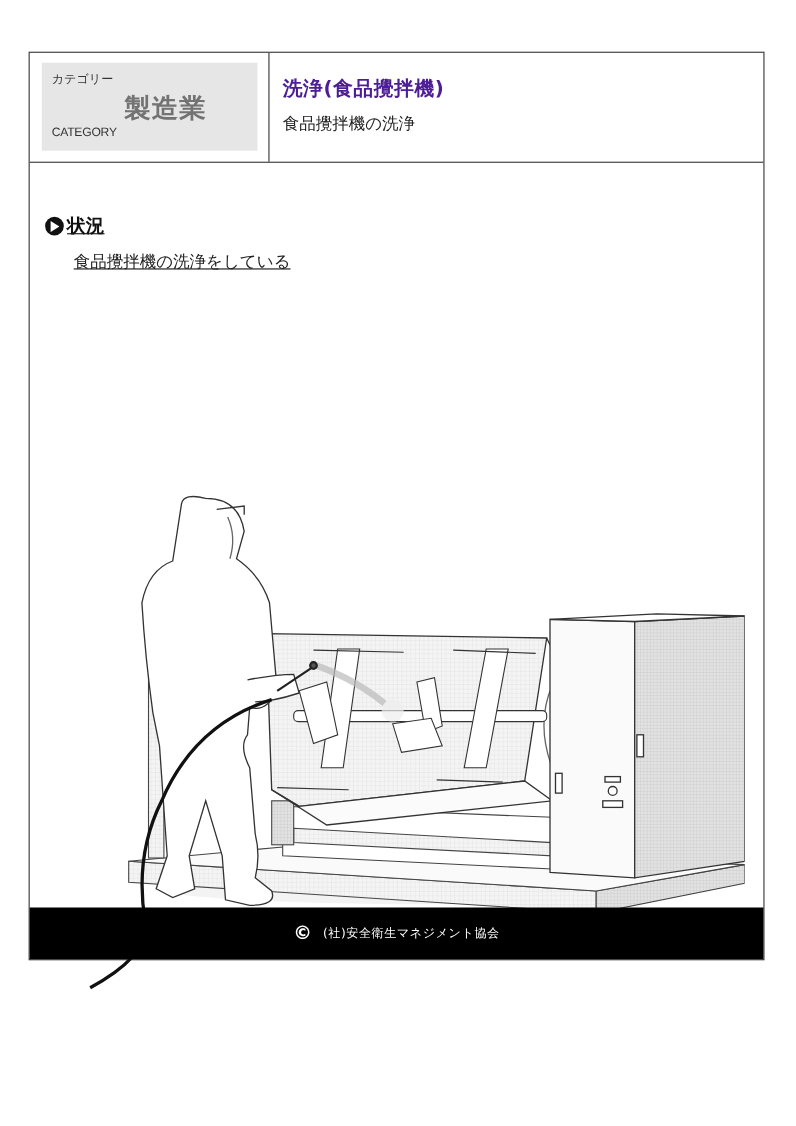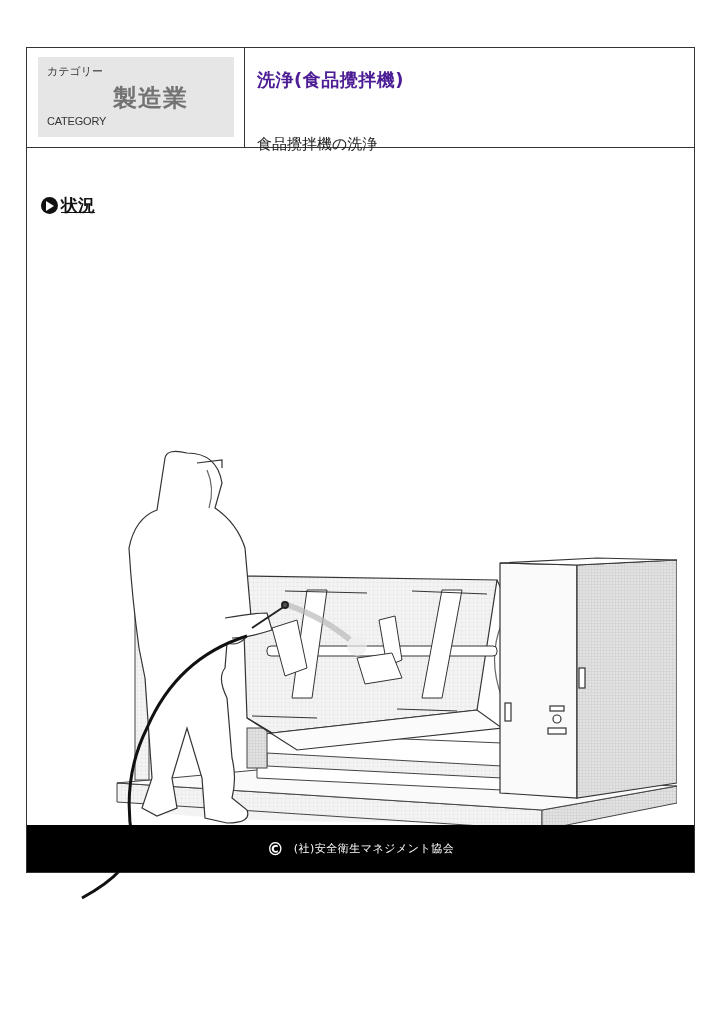--- a/index.html
+++ b/index.html
@@ -18,21 +18,21 @@
   .cat-jp { position: absolute; left: 9px; top: 7px; font-size: 11px; color: #333;
             font-family: "Liberation Sans", sans-serif; }
   .cat-en { position: absolute; left: 9px; top: 22px; font-size: 11px; color: #333;
             font-family: "Liberation Sans", sans-serif; letter-spacing: -0.2px; margin-top: 36px; }
   .cat-value { position: absolute; left: 75px; top: 25px; font-size: 24px; font-weight: bold;
                color: #737373; letter-spacing: 1px; }
 
   .header-right { position: absolute; left: 218px; top: 0; right: 0; height: 100%; }
   .title { position: absolute; left: 12px; top: 20px; font-size: 18px; font-weight: bold;
            color: #4c1d95; letter-spacing: 0.5px; }
-  .subtitle { position: absolute; left: 12px; top: 55px; font-size: 15px; color: #222; margin-top: 32px; }
+  .subtitle { position: absolute; left: 12px; top: 55px; font-size: 15px; color: #222; }
 
   .section { position: absolute; left: 14px; top: 146px; text-decoration: underline; }
   .section-head { display: flex; align-items: center; }
   .play-icon { width: 17px; height: 17px; border-radius: 50%; background: #111;
                display: inline-flex; align-items: center; justify-content: center; margin-right: 3px; }
   .play-icon svg { display: block; }
   .section-title { font-size: 17px; font-weight: bold; color: #111; }
   .section-text { margin-top: 12px; margin-left: 26px; font-size: 15px; color: #222; }
 
   .illustration { position: absolute; left: 30px; top: 350px; width: 620px; height: 530px; }
@@ -63,20 +63,21 @@
 
   <div class="section">
     <div class="section-head">
       <span class="play-icon">
         <svg width="9" height="10" viewBox="0 0 9 10">
             <path d="M1 0 L9 5 L1 10 Z" fill="#fff"></path>
           </svg>
       </span>
       <span class="section-title">状況</span>
     </div>
+    <div class="section-text">食品攪拌機の洗浄をしている</div>
   </div>
 
   <svg class="illustration" viewBox="0 0 620 530" xmlns="http://www.w3.org/2000/svg">
     <defs>
       <pattern id="grid" width="4" height="4" patternUnits="userSpaceOnUse">
         <rect width="4" height="4" fill="#f4f4f4"></rect>
         <path d="M0 0 H4 M0 0 V4" stroke="#d8d8d8" stroke-width="0.5"></path>
       </pattern>
       <pattern id="gridDark" width="3" height="3" patternUnits="userSpaceOnUse">
         <rect width="3" height="3" fill="#e2e2e2"></rect>

